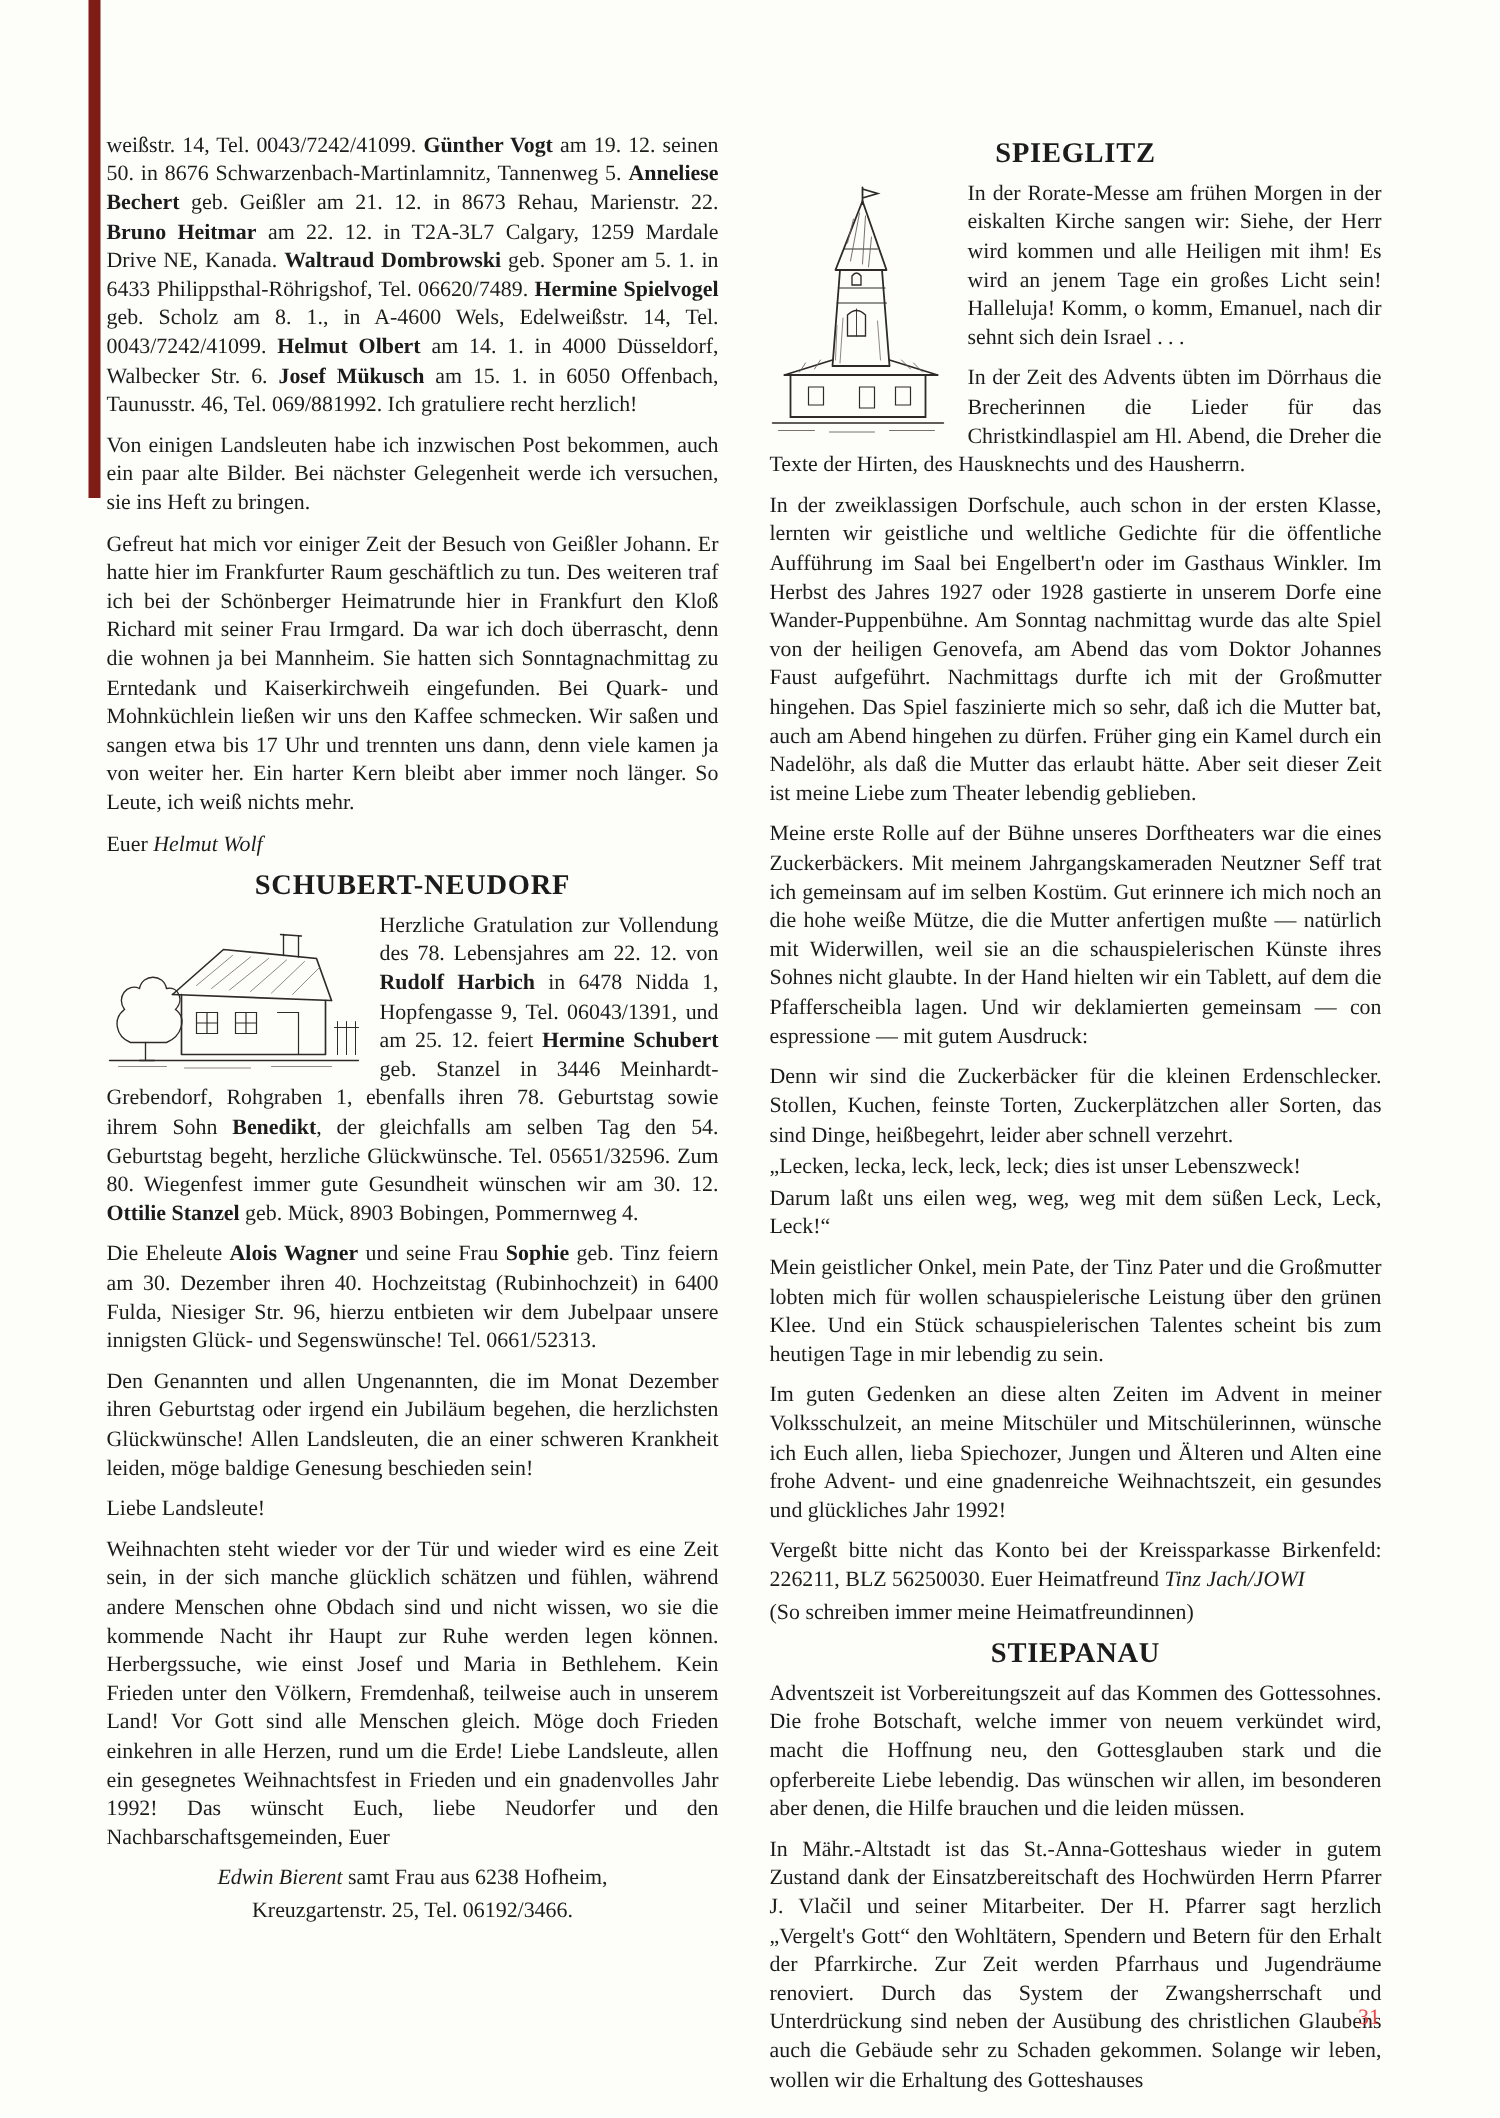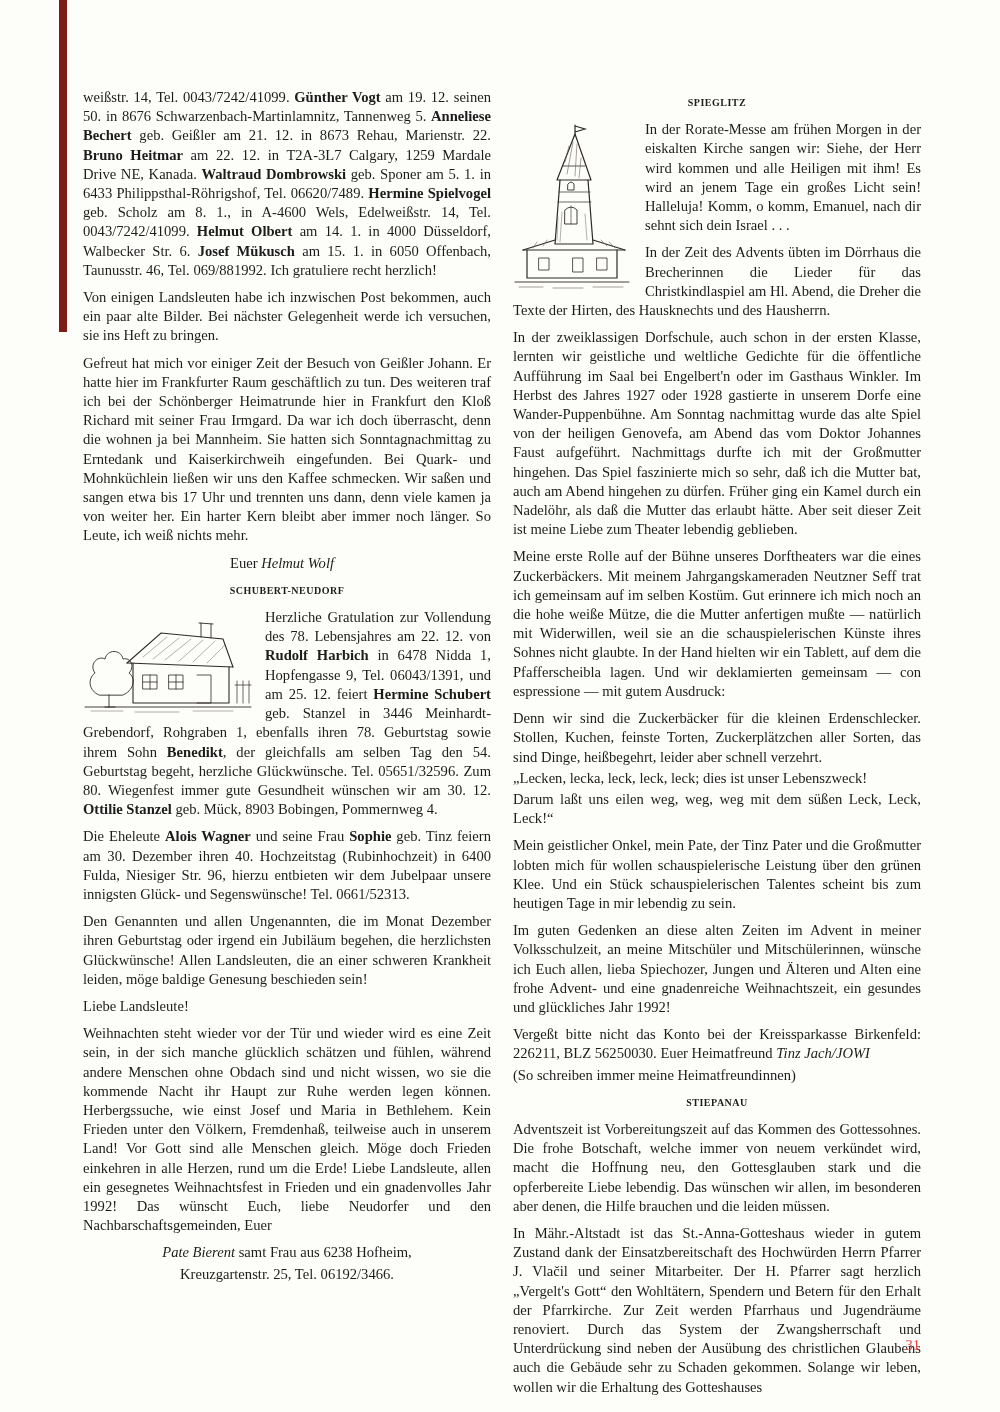--- a/index.html
+++ b/index.html
@@ -15,32 +15,32 @@
     position: absolute; left: 59px; top: 0;
     width: 8px; height: 332px;
     background: #7e1c15;
   }
   .col {
     position: absolute; top: 88px;
     font-size: 14.6px; line-height: 19.2px;
     color: #1c1c1c;
     text-align: justify;
   }
-  .col-left  { left: 83px;  width: 408px; }
+  .col-left  { left: 71px;  width: 408px; }
   .col-right { left: 513px; width: 408px; }
   p { margin: 0 0 8px 0; }
   p.tight { margin-bottom: 2px; }
   .heading {
     text-align: center; font-weight: bold;
-    font-size: 10px; letter-spacing: 0.5px;
+    font-size: 19px; letter-spacing: 0.5px;
     margin: 5px 0 8px 0;
   }
   .b { font-weight: bold; }
   .i { font-style: italic; }
-  .sig { text-align: center; padding-right: 10px; }
+  .sig { text-align: left; padding-right: 10px; }
   .center { text-align: center; margin: 0 0 2px 0; }
   .figure { float: left; display: block; }
   .fig-house { width: 172px; height: 106px; margin: 3px 10px 2px 0; }
   .fig-tower { width: 120px; height: 174px; margin: 2px 12px 2px 0; }
   .figure svg { width: 100%; height: 100%; display: block; }
   .page-number {
     position: absolute; top: 1337px; right: 80px;
     font-size: 14.6px; color: #ef4444;
   }
 </style>
@@ -72,21 +72,21 @@
     <path d="M2 96 L168 96" stroke-width="0.9"></path>
     <path d="M8 100 L40 100 M52 101 L96 101 M110 100 L150 100" stroke-width="0.5" stroke="#6b625a"></path>
   </svg>
 </span>
       <p><span>Herzliche Gratulation zur Vollendung des 78. Lebensjahres am 22. 12. von </span><span class="b">Rudolf Harbich</span><span> in 6478 Nidda 1, Hopfengasse 9, Tel. 06043/1391, und am 25. 12. feiert </span><span class="b">Hermine Schubert</span><span> geb. Stanzel in 3446 Meinhardt-Grebendorf, Rohgraben 1, ebenfalls ihren 78. Geburtstag sowie ihrem Sohn </span><span class="b">Benedikt</span><span>, der gleichfalls am selben Tag den 54. Geburtstag begeht, herzliche Glückwünsche. Tel. 05651/32596. Zum 80. Wiegenfest immer gute Gesundheit wünschen wir am 30. 12. </span><span class="b">Ottilie Stanzel</span><span> geb. Mück, 8903 Bobingen, Pommernweg 4.</span></p>
     </div>
     <p class=""><span>Die Eheleute </span><span class="b">Alois Wagner</span><span> und seine Frau </span><span class="b">Sophie</span><span> geb. Tinz feiern am 30. Dezember ihren 40. Hochzeitstag (Rubinhochzeit) in 6400 Fulda, Niesiger Str. 96, hierzu entbieten wir dem Jubelpaar unsere innigsten Glück- und Segenswünsche! Tel. 0661/52313.</span></p>
     <p class=""><span>Den Genannten und allen Ungenannten, die im Monat Dezember ihren Geburtstag oder irgend ein Jubiläum begehen, die herzlichsten Glückwünsche! Allen Landsleuten, die an einer schweren Krankheit leiden, möge baldige Genesung beschieden sein!</span></p>
     <p class=""><span>Liebe Landsleute!</span></p>
     <p class=""><span>Weihnachten steht wieder vor der Tür und wieder wird es eine Zeit sein, in der sich manche glücklich schätzen und fühlen, während andere Menschen ohne Obdach sind und nicht wissen, wo sie die kommende Nacht ihr Haupt zur Ruhe werden legen können. Herbergssuche, wie einst Josef und Maria in Bethlehem. Kein Frieden unter den Völkern, Fremdenhaß, teilweise auch in unserem Land! Vor Gott sind alle Menschen gleich. Möge doch Frieden einkehren in alle Herzen, rund um die Erde! Liebe Landsleute, allen ein gesegnetes Weihnachtsfest in Frieden und ein gnadenvolles Jahr 1992! Das wünscht Euch, liebe Neudorfer und den Nachbarschaftsgemeinden, Euer</span></p>
-    <p class="center"><span class="i">Pate Bierent</span><span> samt Frau aus 6238 Hofheim,</span></p>
+    <p class="center"><span class="i">Edwin Bierent</span><span> samt Frau aus 6238 Hofheim,</span></p>
     <p class="center"><span>Kreuzgartenstr. 25, Tel. 06192/3466.</span></p>
   </div>
 <div class="col col-right" id="col-right">
     <div class="heading">SPIEGLITZ</div>
     <div>
       <span class="figure fig-tower">
   <svg viewBox="0 0 120 174" xmlns="http://www.w3.org/2000/svg" fill="none" stroke="#2e2a26" stroke-width="1.2" stroke-linecap="round">
     <path d="M62 3 L62 14 M62 4 L72 7 L62 10"></path>
     <path d="M62 12 L44 58 M62 12 L78 58 M44 58 L78 58"></path>
     <path d="M50 44 L72 44" stroke-width="0.8"></path>

